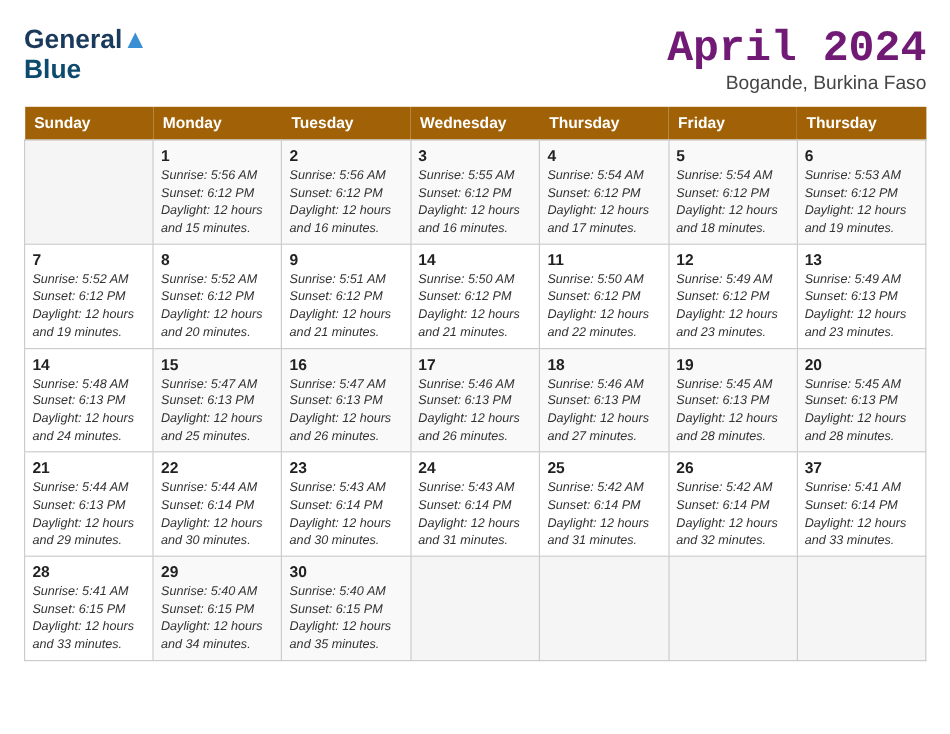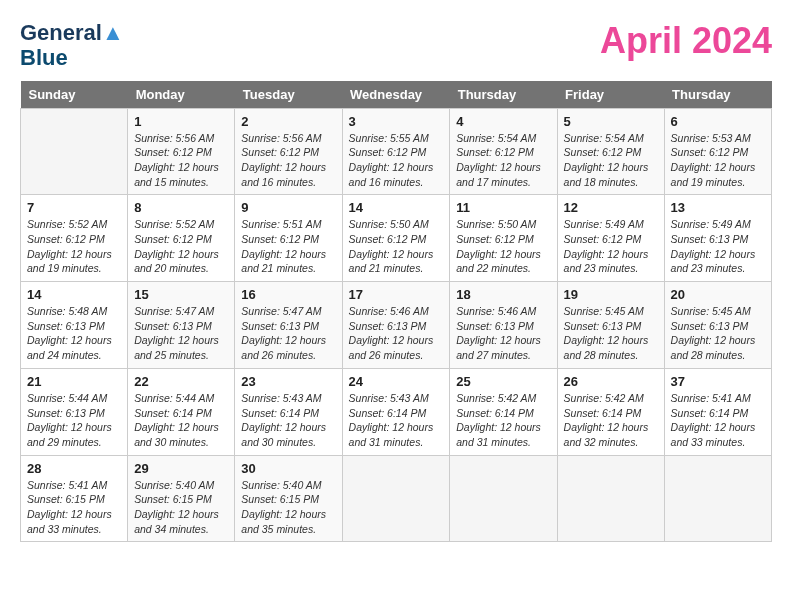--- a/index.html
+++ b/index.html
@@ -20,33 +20,34 @@
       display: flex;
       flex-direction: column;
       align-items: flex-end;
     }
     .title-section {
       text-align: right;
     }
     .month-title {
       font-size: 36px;
       font-weight: bold;
-      color: #ec4899;
+      color: #701a75;
+      font-family: Liberation Mono, monospace;
     }
     .location {
       font-size: 16px;
       color: #444;
     }
     table {
       width: 100%;
       border-collapse: collapse;
       font-size: 11px;
     }
     thead tr th {
-      background-color: #737373;
+      background-color: #a16207;
       color: white;
       text-align: left;
       padding: 6px 8px;
       font-size: 13px;
       font-weight: bold;
     }
     tbody tr td {
       border: 1px solid #ccc;
       vertical-align: top;
       padding: 5px 6px;
@@ -84,20 +85,21 @@
   <div class="logo">
     <div style="display:flex; align-items:center;">
       <div style="font-size:22px; font-weight:bold; color:#1a3a5c; line-height:1.15;">
         <span style="color:#1a3a5c;">General</span><span style="color:#3a8fd4;">▲</span><br>
         <span style="color:#0c4a6e; font-size:22px;">Blue</span>
       </div>
     </div>
   </div>
   <div class="title-section">
     <div class="month-title">April 2024</div>
+    <div class="location">Bogande, Burkina Faso</div>
   </div>
 </div>
 
 <table>
   <thead>
     <tr id="weekday-header">
         <th>Sunday</th>
         <th>Monday</th>
         <th>Tuesday</th>
         <th>Wednesday</th>

